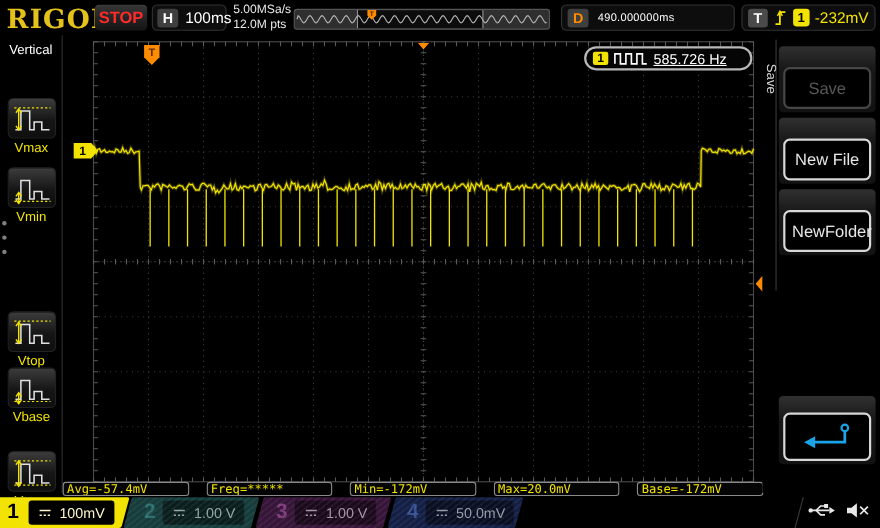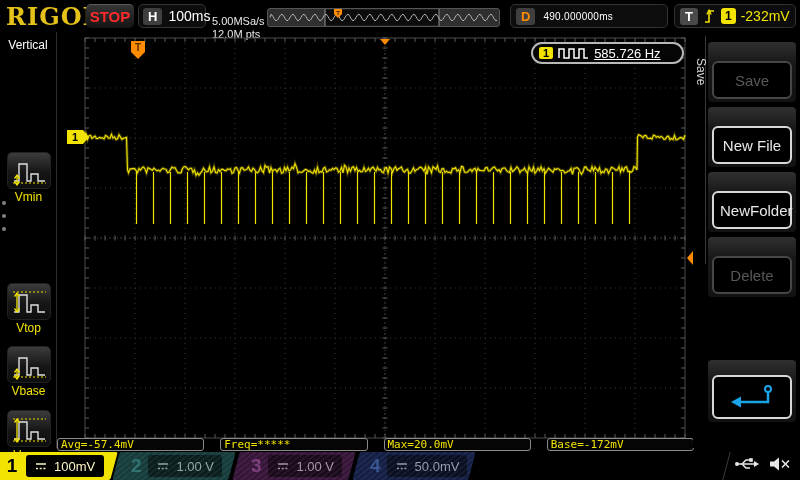--- a/index.html
+++ b/index.html
@@ -13,21 +13,21 @@
          font-weight:bold;font-size:24px;letter-spacing:1px;color:#e5c21a;}
   #runstate{position:absolute;left:86px;top:4px;width:48px;height:23px;border-radius:5px;
             background:linear-gradient(#353535,#141414);border-top:1px solid #5a5a5a;
             color:#ff2a2a;font-weight:bold;font-size:15px;display:flex;align-items:center;justify-content:center;}
   .tb-box{position:absolute;top:4px;height:24px;border:1px solid #333;border-radius:5px;
           background:#0d0d0d;display:flex;align-items:center;box-sizing:border-box;}
   #hbox{left:138px;width:68px;padding:0 4px;gap:6px;}
   .keycap{background:#3f3f3f;border-radius:3px;font-weight:bold;font-size:13px;
           padding:1px 5px;color:#fff;}
   #hbox .val{font-size:14px;color:#fff;}
-  #acq{position:absolute;left:212px;top:15px;font-size:11px;line-height:13px;color:#e8e8e8;}
+  #acq{position:absolute;left:212px;top:3px;font-size:11px;line-height:13px;color:#e8e8e8;}
   #preview{position:absolute;left:267px;top:8px;width:233px;height:19px;background:#2f2f2f;
            border:1px solid #555;border-radius:3px;box-sizing:border-box;}
   #preview svg{display:block;}
   #dbox{left:510px;width:158px;padding:0 5px;gap:8px;}
   #dbox .keycap{color:#ff8c00;}
   #dbox .val{font-size:10px;color:#fff;letter-spacing:.3px;}
   #tbox{left:674px;width:122px;padding:0 5px;gap:5px;}
   #tbox .keycap{background:#4a4a4a;}
   .chbadge{background:#f2e300;color:#000;font-weight:bold;font-size:12px;
            border-radius:3px;padding:1px 4px;}
@@ -126,20 +126,32 @@
         <path d="M2,15 H6 V4 H11" fill="none" stroke="#f2e300" stroke-width="1.6"></path>
         <path d="M3.8,7.5 L6,3.2 L8.2,7.5" fill="none" stroke="#f2e300" stroke-width="1.3"></path>
       </svg>
       <span class="chbadge">1</span>
       <span id="tlevel">-232mV</span>
     </div>
   </header>
 
   <aside id="leftmenu">
     <div id="vtitle">Vertical</div>
+    <div class="vitem" style="top:57px">
+      <div class="vicon">
+          <svg width="38" height="30" viewBox="0 0 38 30">
+            <path d="M4,25 h5 v-17 h8 v17 h4 v-7 h7 v7 h7" fill="none" stroke="#e0e0e0" stroke-width="1.4"></path>
+            <line x1="3" y1="5" x2="36" y2="5" stroke="#f2e300" stroke-width="1.1" stroke-dasharray="2 2"></line>
+            <line x1="7" y1="6" x2="7" y2="25" stroke="#f2e300" stroke-width="1.3"></line>
+            <path d="M4.5,9.5 L7,6 L9.5,9.5" fill="none" stroke="#f2e300" stroke-width="1.3"></path>
+            <path d="M4.5,21.5 L7,25 L9.5,21.5" fill="none" stroke="#f2e300" stroke-width="1.3"></path>
+          </svg>
+        </div>
+      <div class="vlabel">Vmax</div>
+    </div>
     <div class="vitem" style="top:120px">
       <div class="vicon">
           <svg width="38" height="30" viewBox="0 0 38 30">
             <path d="M4,25 h5 v-17 h8 v17 h4 v-7 h7 v7 h7" fill="none" stroke="#e0e0e0" stroke-width="1.4"></path>
             <line x1="3" y1="27" x2="36" y2="27" stroke="#f2e300" stroke-width="1.1" stroke-dasharray="2 2"></line>
             <line x1="7" y1="19" x2="7" y2="29" stroke="#f2e300" stroke-width="1.3"></line>
             <path d="M4.5,22.5 L7,19 L9.5,22.5" fill="none" stroke="#f2e300" stroke-width="1.3"></path>
             <path d="M4.5,25.5 L7,29 L9.5,25.5" fill="none" stroke="#f2e300" stroke-width="1.3"></path>
           </svg>
         </div>
@@ -150,21 +162,21 @@
           <svg width="38" height="30" viewBox="0 0 38 30">
             <path d="M4,25 h5 v-17 h8 v17 h4 v-7 h7 v7 h7" fill="none" stroke="#e0e0e0" stroke-width="1.4"></path>
             <line x1="3" y1="5" x2="36" y2="5" stroke="#f2e300" stroke-width="1.1" stroke-dasharray="2 2"></line>
             <line x1="7" y1="6" x2="7" y2="25" stroke="#f2e300" stroke-width="1.3"></line>
             <path d="M4.5,9.5 L7,6 L9.5,9.5" fill="none" stroke="#f2e300" stroke-width="1.3"></path>
             <path d="M4.5,21.5 L7,25 L9.5,21.5" fill="none" stroke="#f2e300" stroke-width="1.3"></path>
           </svg>
         </div>
       <div class="vlabel">Vtop</div>
     </div>
-    <div class="vitem" style="top:314px">
+    <div class="vitem" style="top:302px">
       <div class="vicon">
           <svg width="38" height="30" viewBox="0 0 38 30">
             <path d="M4,25 h5 v-17 h8 v17 h4 v-7 h7 v7 h7" fill="none" stroke="#e0e0e0" stroke-width="1.4"></path>
             <line x1="3" y1="27" x2="36" y2="27" stroke="#f2e300" stroke-width="1.1" stroke-dasharray="2 2"></line>
             <line x1="7" y1="19" x2="7" y2="29" stroke="#f2e300" stroke-width="1.3"></line>
             <path d="M4.5,22.5 L7,19 L9.5,22.5" fill="none" stroke="#f2e300" stroke-width="1.3"></path>
             <path d="M4.5,25.5 L7,29 L9.5,25.5" fill="none" stroke="#f2e300" stroke-width="1.3"></path>
           </svg>
         </div>
       <div class="vlabel">Vbase</div>
@@ -210,38 +222,36 @@
     <span class="chbadge">1</span>
     <svg width="31" height="16" viewBox="0 0 31 16">
       <path d="M1,13 V4 H6 V13 H11 V4 H16 V13 H21 V4 H26 V13 H30" fill="none" stroke="#fff" stroke-width="1.5"></path>
     </svg>
     <span id="freqval">585.726 Hz</span>
   </div>
 
   <div id="measures">
     <div class="mbox">Avg=-57.4mV</div>
     <div class="mbox">Freq=*****</div>
+    <div class="mbox">Min=-172mV</div>
     <div class="mbox">Max=20.0mV</div>
     <div class="mbox">Base=-172mV</div>
   </div>
 
   <aside id="rightmenu">
     <div id="rtabline"></div>
     <div id="rtab">Save</div>
     <div class="slot" style="top:10px">
       <button class="skey disabled">Save</button>
     </div>
     <div class="slot" style="top:75px">
       <button class="skey">New File</button>
     </div>
     <div class="slot" style="top:140px">
       <button class="skey">NewFolder</button>
-    </div>
-    <div class="slot" style="top:205px">
-      <button class="skey disabled">Delete</button>
     </div>
     <div class="slot" id="backslot">
       <button class="skey" id="backbtn">
         <svg width="56" height="32" viewBox="0 0 56 32">
           <circle cx="44" cy="8" r="3" fill="none" stroke="#1aa3e8" stroke-width="2"></circle>
           <path d="M44,11 V21 H16" fill="none" stroke="#1aa3e8" stroke-width="2.5"></path>
           <path d="M17,15.5 L17,26.5 L7,21 Z" fill="#1aa3e8"></path>
         </svg>
       </button>
     </div>

